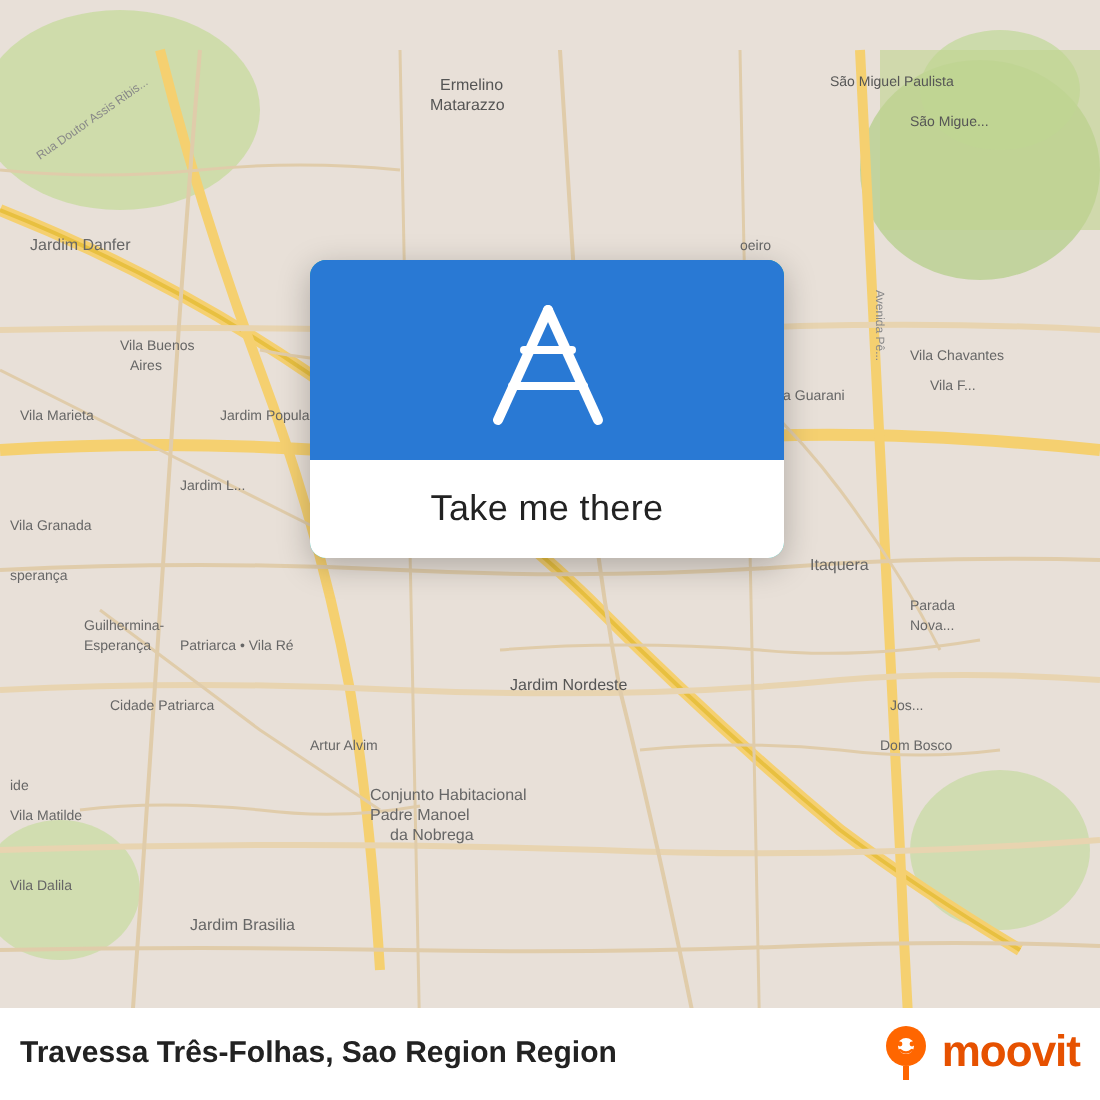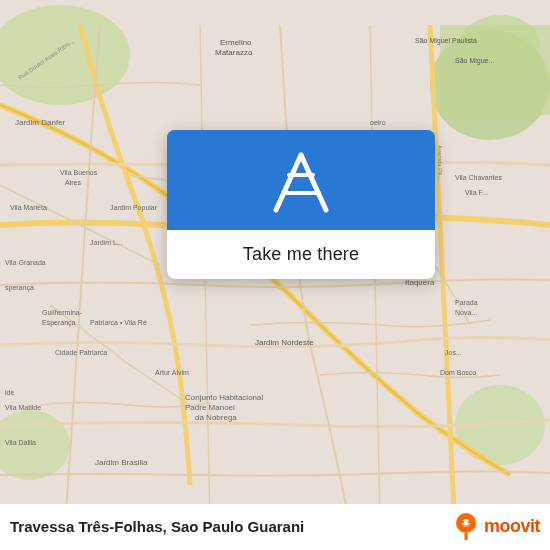--- a/index.html
+++ b/index.html
@@ -23,22 +23,22 @@
 
     .map-svg {
       width: 100%;
       height: 100%;
     }
 
     
     #card {
       position: absolute;
       top: 130px;
-      left: 167px;
-      width: 268px;
+      left: 155px;
+      width: 237px;
       background: #14b8a6;
       border-radius: 8px;
       box-shadow: 0 4px 16px rgba(0,0,0,0.25);
       overflow: hidden;
       z-index: 10;
     }
 
     #card-icon-area {
       background: #2979d4;
       display: flex;
@@ -100,21 +100,21 @@
       align-items: center;
       gap: 4px;
     }
 
     .moovit-icon {
       width: 28px;
       height: 28px;
     }
 
     .moovit-name {
-      font-size: 18px;
+      font-size: 22px;
       font-weight: 700;
       color: #e65100;
       letter-spacing: -0.5px;
     }
   </style>
 </head>
 <body>
 
 <div id="map-container">
 
@@ -212,21 +212,21 @@
         <line x1="22" y1="48" x2="58" y2="48" stroke="white" stroke-width="4" stroke-linecap="round"></line>
 
         <line x1="28" y1="30" x2="52" y2="30" stroke="white" stroke-width="4" stroke-linecap="round"></line>
       </svg>
     </div>
     <button id="card-button">Take me there</button>
   </div>
 
   <div id="bottom-bar">
     <div id="location-row">
-      <span id="location-text">Travessa Três-Folhas, Sao Paulo Guarani</span>
+      <span id="location-text">Travessa Três-Folhas, Sao Region Region</span>
       <div id="moovit-logo">
 
         <svg class="moovit-icon" viewBox="0 0 28 28" xmlns="http://www.w3.org/2000/svg">
           <circle cx="14" cy="11" r="10" fill="#ff6600"></circle>
           <path d="M14 21 Q14 28 14 28" stroke="#ff6600" stroke-width="3" fill="none"></path>
           <circle cx="14" cy="11" r="4" fill="white"></circle>
 
           <circle cx="11" cy="10" r="1.2" fill="#ff6600"></circle>
           <circle cx="17" cy="10" r="1.2" fill="#ff6600"></circle>
           <path d="M11 13 Q14 15.5 17 13" stroke="#ff6600" stroke-width="1.2" fill="none" stroke-linecap="round"></path>

